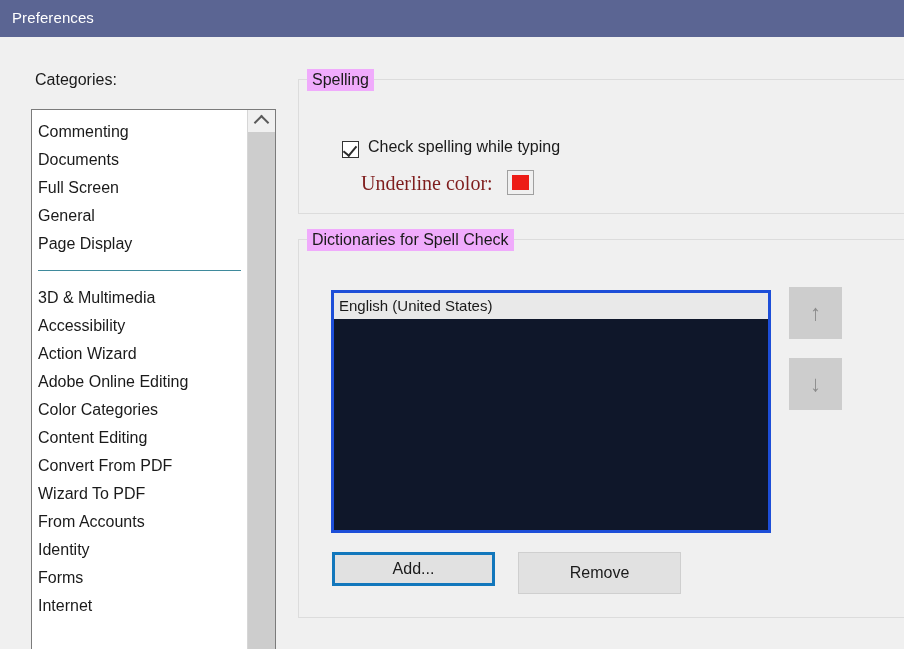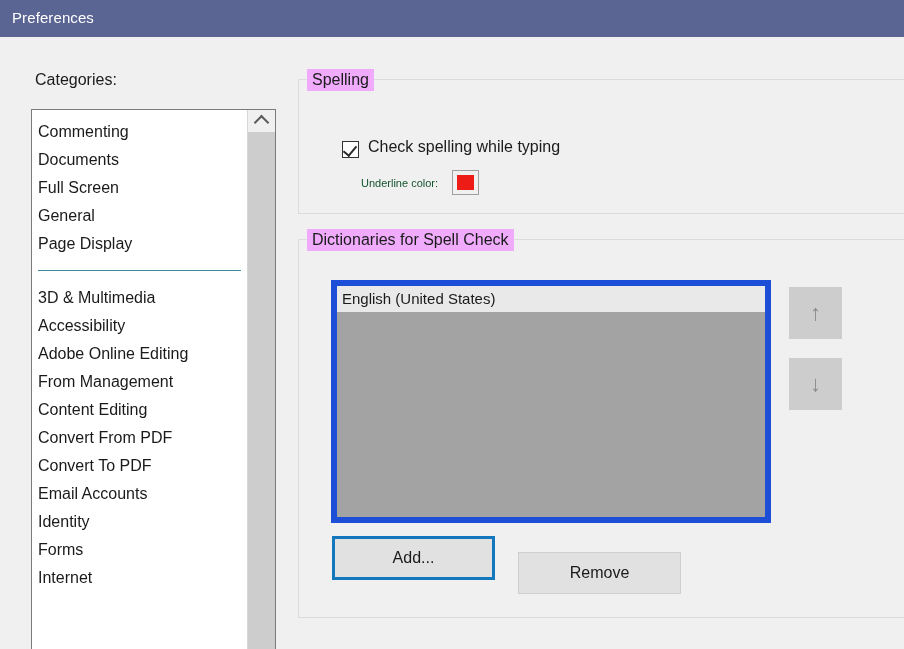--- a/index.html
+++ b/index.html
@@ -206,23 +206,24 @@
 
   .underline-row {
     position: absolute;
     left: 62px;
     top: 90px;
     display: flex;
     align-items: center;
     white-space: nowrap;
   }
   .underline-label {
-    font-size: 11px;
-    color: #14532d;
+    font-size: 20px;
+    color: #7f1d1d;
     line-height: 22px;
+    font-family: Liberation Serif, serif;
   }
   .color-swatch {
     margin-left: 14px;
     width: 27px;
     height: 25px;
     background: #f0f0f0;
     border: 1px solid #a0a0a0;
     box-sizing: border-box;
     display: flex;
     align-items: center;
@@ -231,25 +232,25 @@
   .color-swatch .inner {
     width: 17px;
     height: 15px;
     background: #ed1c16;
   }
 
   
   .dict-listbox {
     position: absolute;
     left: 32px;
-    top: 40px;
+    top: 50px;
     width: 440px;
     height: 243px;
-    background: #a3a3a3;
-    border: 6px solid #1d4ed8;
+    background: #0f172a;
+    border: 3px solid #1d4ed8;
     box-sizing: border-box;
     overflow: hidden;
   }
   .dict-item {
     font-size: 15px;
     color: #1a1a1a;
     line-height: 26px;
     padding-left: 5px;
     white-space: nowrap;
     cursor: default;
@@ -281,23 +282,23 @@
     background: #e1e1e1;
     font-size: 16px;
     color: #1a1a1a;
     display: flex;
     align-items: center;
     justify-content: center;
     white-space: nowrap;
   }
   .btn-add {
     left: 33px;
-    top: 296px;
+    top: 312px;
     width: 163px;
-    height: 44px;
+    height: 34px;
     border: 3px solid #1277bc;
   }
   .btn-remove {
     left: 219px;
     top: 312px;
     width: 163px;
     height: 42px;
     border: 1px solid #cfcfcf;
   }
 </style>
@@ -317,26 +318,27 @@
         <div class="cat-item">Commenting</div>
         <div class="cat-item">Documents</div>
         <div class="cat-item">Full Screen</div>
         <div class="cat-item">General</div>
         <div class="cat-item">Page Display</div>
         <div class="cat-separator-wrap">
           <div class="cat-separator" style="background: rgb(63, 138, 156);"></div>
         </div>
         <div class="cat-item">3D &amp; Multimedia</div>
         <div class="cat-item">Accessibility</div>
+        <div class="cat-item">Action Wizard</div>
         <div class="cat-item">Adobe Online Editing</div>
-        <div class="cat-item">From Management</div>
+        <div class="cat-item">Color Categories</div>
         <div class="cat-item">Content Editing</div>
         <div class="cat-item">Convert From PDF</div>
-        <div class="cat-item">Convert To PDF</div>
-        <div class="cat-item">Email Accounts</div>
+        <div class="cat-item">Wizard To PDF</div>
+        <div class="cat-item">From Accounts</div>
         <div class="cat-item">Identity</div>
         <div class="cat-item">Forms</div>
         <div class="cat-item">Internet</div>
       </div>
     <div class="cat-scrollbar">
       <div class="sb-btn-up">
         <span class="chev"></span>
       </div>
       <div class="sb-thumb"></div>
     </div>

